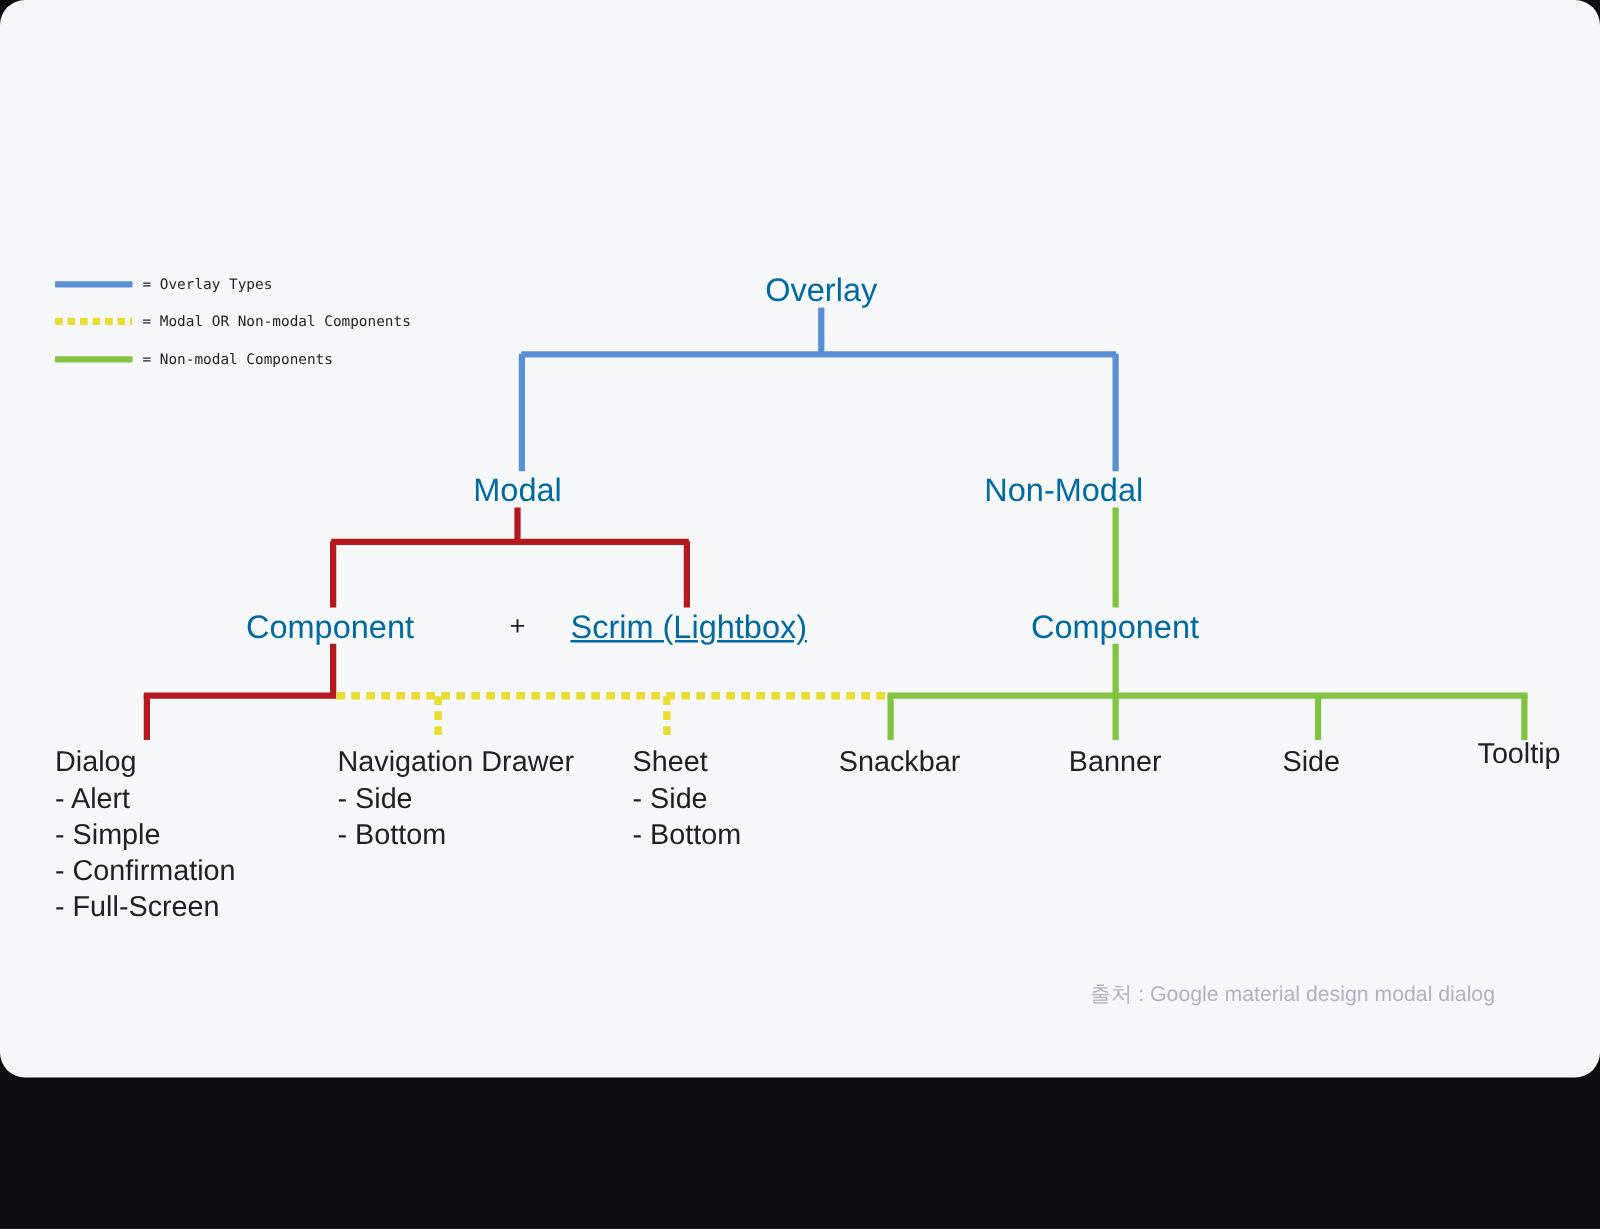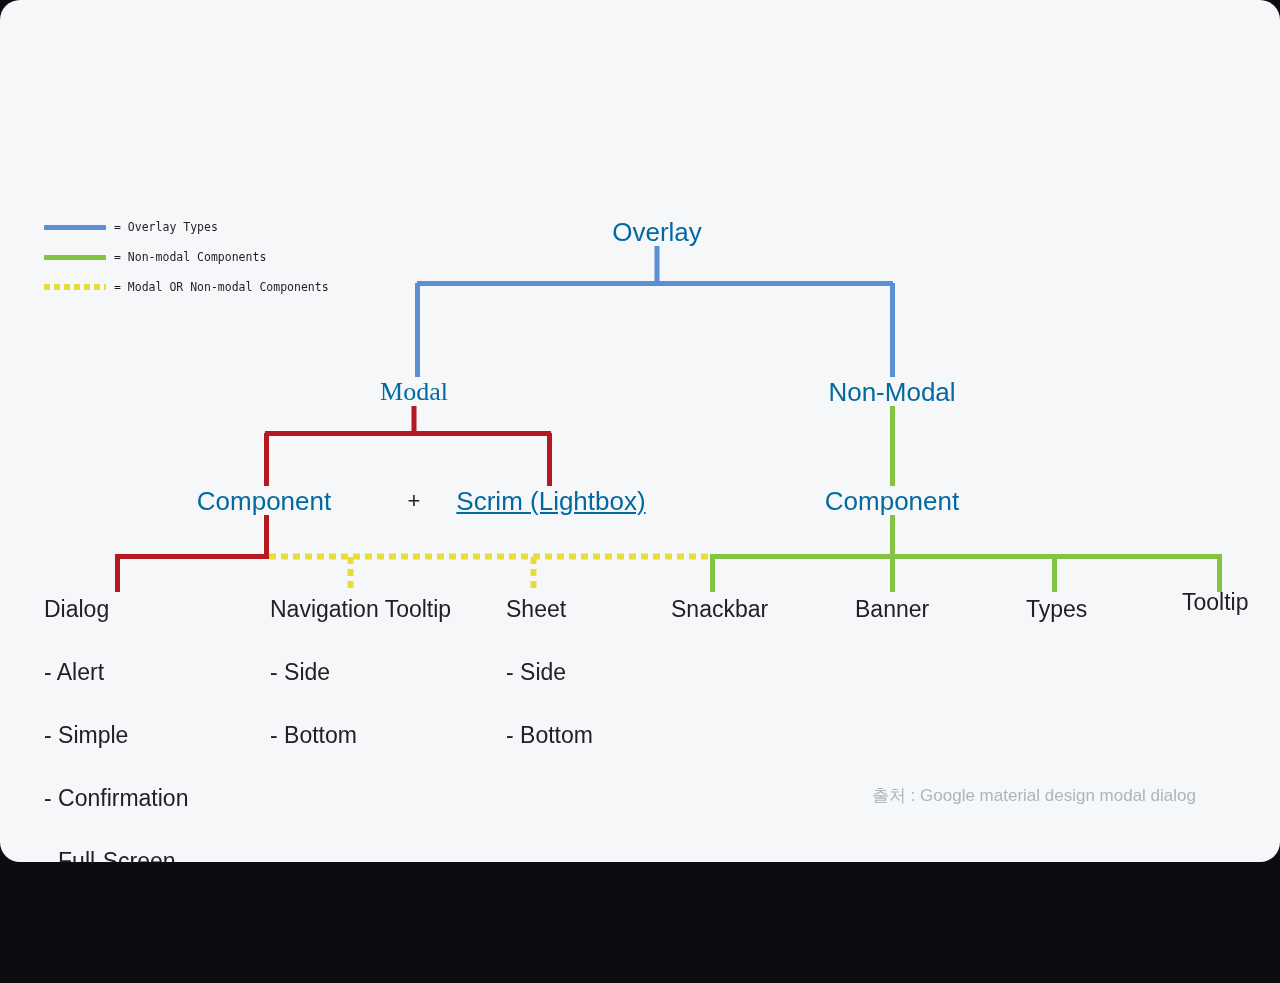--- a/index.html
+++ b/index.html
@@ -87,21 +87,21 @@
 
   
   .leaf {
     position: absolute;
     color: #202124;
     font-size: 23px;
     line-height: 29px;
     white-space: nowrap;
   }
   .leaf .leaf-title { display: block; }
-  .leaf .leaf-sub { display: block; margin-top: 34px; }
+  .leaf .leaf-sub { display: block; }
 
   
   .credit {
     position: absolute;
     right: 84px;
     bottom: 55px;
     font-size: 17px;
     color: #aeb4bd;
     white-space: nowrap;
     margin-top: 34px;
@@ -152,73 +152,73 @@
       <line x1="1219.5" y1="556" x2="1219.5" y2="592"></line>
     </g>
   </svg>
 
   <div class="legend">
     <div class="legend-row">
       <span class="legend-swatch" style="background:#5b8fd4"></span>
       <span class="legend-text">= Overlay Types</span>
     </div>
     <div class="legend-row">
+      <span class="legend-swatch dashed" style="color:#e8de33"></span>
+      <span class="legend-text">= Modal OR Non-modal Components</span>
+    </div>
+    <div class="legend-row">
       <span class="legend-swatch" style="background:#82c341"></span>
       <span class="legend-text">= Non-modal Components</span>
     </div>
-    <div class="legend-row">
-      <span class="legend-swatch dashed" style="color:#e8de33"></span>
-      <span class="legend-text">= Modal OR Non-modal Components</span>
-    </div>
   </div>
 
   <div class="node center" style="left:657px; top:218px;">Overlay</div>
 
-  <div class="node center" style="left:414px; top:378px;font-family:Liberation Serif, serif;">Modal</div>
-
-  <div class="node center" style="left:892px; top:378px;">Non-Modal</div>
+  <div class="node center" style="left:414px; top:378px;">Modal</div>
+
+  <div class="node center" style="left:851px; top:378px;">Non-Modal</div>
 
   <div class="node center" style="left:264px; top:487px;">Component</div>
 
   <div class="plus" style="left:414px; top:487px;">+</div>
 
   <div class="node center" style="left:551px; top:487px;text-decoration:underline;">Scrim (Lightbox)</div>
 
   <div class="node center" style="left:892px; top:487px;">Component</div>
 
   <div class="leaf" style="left:44px; top:595px;">
     <span class="leaf-title">Dialog</span>
     <span class="leaf-sub">- Alert</span>
     <span class="leaf-sub">- Simple</span>
     <span class="leaf-sub">- Confirmation</span>
     <span class="leaf-sub">- Full-Screen</span>
   </div>
 
   <div class="leaf" style="left:270px; top:595px;">
-    <span class="leaf-title">Navigation Tooltip</span>
+    <span class="leaf-title">Navigation Drawer</span>
     <span class="leaf-sub">- Side</span>
     <span class="leaf-sub">- Bottom</span>
   </div>
 
   <div class="leaf" style="left:506px; top:595px;">
     <span class="leaf-title">Sheet</span>
     <span class="leaf-sub">- Side</span>
     <span class="leaf-sub">- Bottom</span>
   </div>
 
   <div class="leaf" style="left:671px; top:595px;">
     <span class="leaf-title">Snackbar</span>
   </div>
 
   <div class="leaf" style="left:855px; top:595px;">
     <span class="leaf-title">Banner</span>
   </div>
 
   <div class="leaf" style="left:1026px; top:595px;">
-    <span class="leaf-title">Types</span>
+    <span class="leaf-title">Side</span>
   </div>
 
   <div class="leaf" style="left:1182px; top:588px;">
     <span class="leaf-title">Tooltip</span>
   </div>
 
   <div class="credit">출처 : Google material design modal dialog</div>
 
 </div>
 

